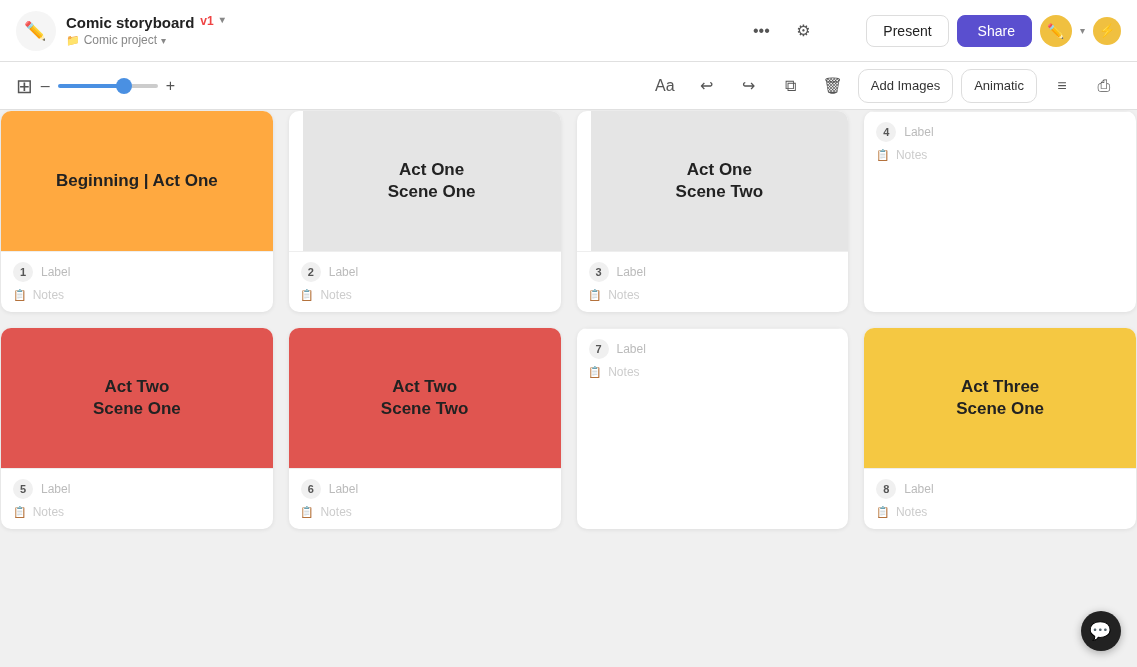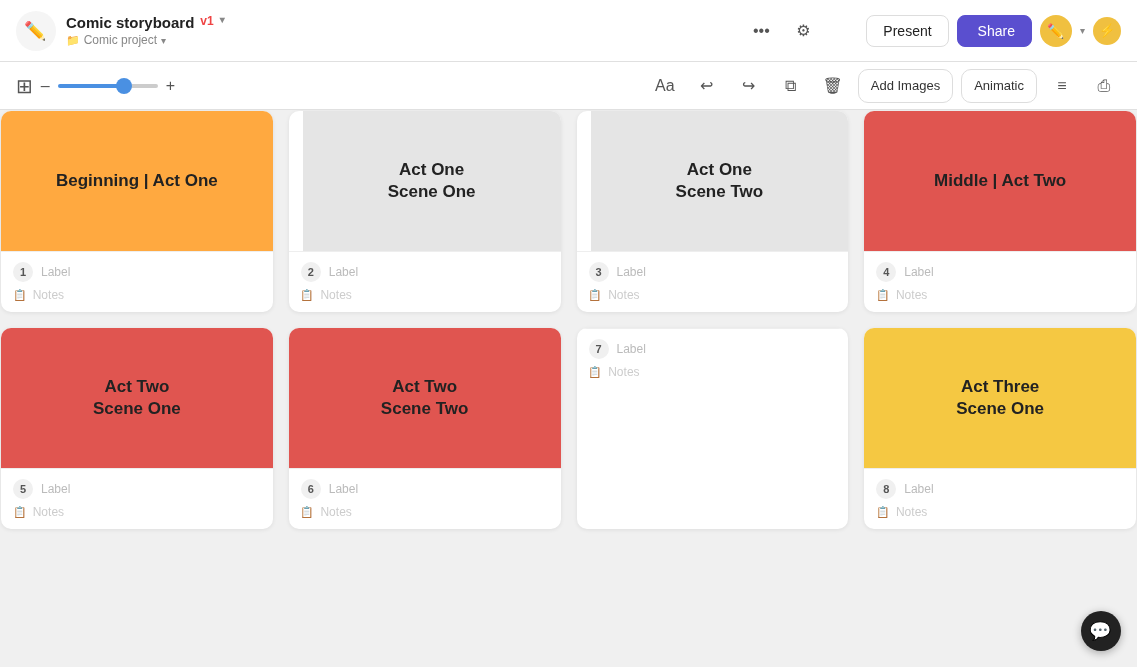--- a/index.html
+++ b/index.html
@@ -295,23 +295,20 @@
         <div class="card-number">3</div>
         <span class="card-label">Label</span>
       </div>
       <div class="card-notes-row">
         <span class="notes-icon">📋</span>
         <span class="card-notes-text">Notes</span>
       </div>
     </div>
   </div>
       <div class="card">
-    <div class="card-image color-red">
-      Middle | Act Two
-    </div>
     <div class="card-meta">
       <div class="card-number-row">
         <div class="card-number">4</div>
         <span class="card-label">Label</span>
       </div>
       <div class="card-notes-row">
         <span class="notes-icon">📋</span>
         <span class="card-notes-text">Notes</span>
       </div>
     </div>

